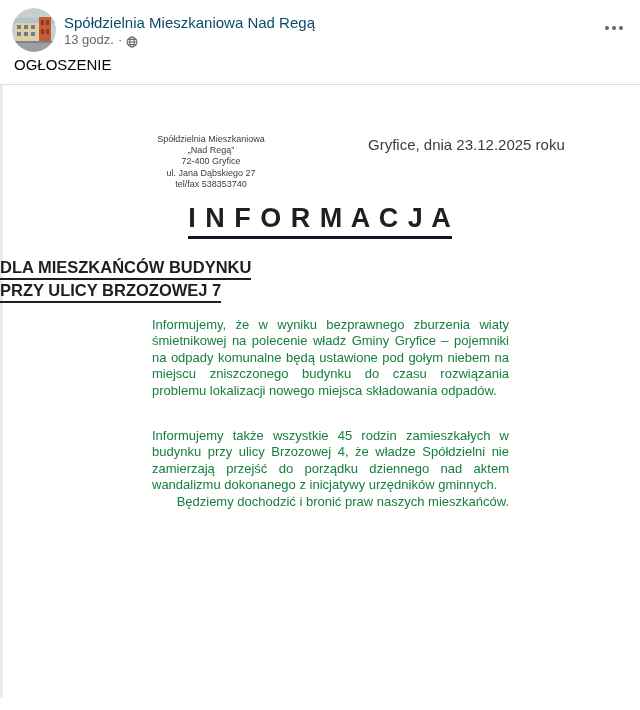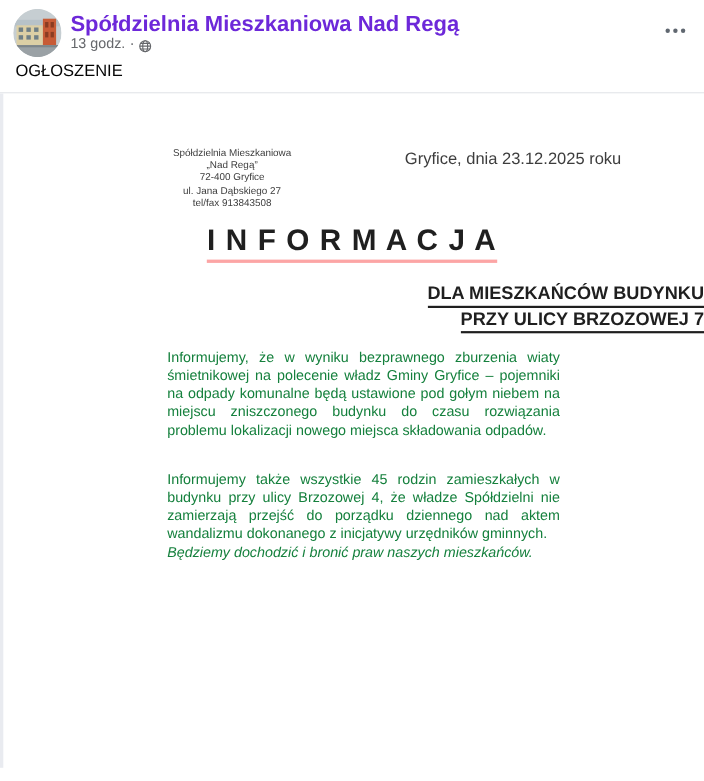--- a/index.html
+++ b/index.html
@@ -14,21 +14,21 @@
   
   .post-header{position:absolute;top:0;left:0;width:640px;height:56px;}
   .avatar{
     position:absolute;left:12px;top:8px;width:44px;height:44px;
     border-radius:50%;overflow:hidden;cursor:pointer;
     box-shadow:0 0 0 1px rgba(0,0,0,.06) inset;
   }
   .avatar svg{display:block;width:44px;height:44px;}
   .page-name{
     position:absolute;left:64px;top:13px;
-    font-size:20px;font-weight:700;color:#6d28d9;line-height:19px;
+    font-size:15px;font-weight:400;color:#0c4a6e;line-height:19px;
     cursor:pointer;white-space:nowrap;
   }
   .post-meta{
     position:absolute;left:64px;top:32px;
     font-size:13px;color:#65676b;line-height:16px;
     display:flex;align-items:flex-end;gap:4px;
   }
   .post-meta .globe{display:inline-block;width:12px;height:12px;margin-top:1px;}
   .more-btn{
     position:absolute;right:10px;top:14px;width:32px;height:28px;
@@ -57,36 +57,36 @@
     position:absolute;left:146px;top:49px;width:130px;
     text-align:center;font-size:9px;line-height:11.2px;color:#3d3d3d;
   }
   .doc-date{
     position:absolute;left:368px;top:51px;
     font-size:15px;color:#3d3d3d;white-space:nowrap;
   }
   .doc-title-wrap{position:absolute;left:0;top:118px;width:640px;text-align:center;}
   .doc-title{
     display:inline-block;font-size:27px;font-weight:700;color:#1f1f1f;
-    letter-spacing:1px;border-bottom:3px solid #fca5a5;padding-bottom:2px;
+    letter-spacing:1px;border-bottom:3px solid #0f172a;padding-bottom:2px;
     white-space:nowrap;
   }
-  .doc-subtitle-wrap{position:absolute;left:0;top:172px;width:640px;text-align:right;line-height:21px;}
+  .doc-subtitle-wrap{position:absolute;left:0;top:172px;width:640px;text-align:left;line-height:21px;}
   .doc-subtitle-wrap .sub{
     display:inline-block;font-size:16.5px;font-weight:700;color:#1f1f1f;
     border-bottom:2px solid #1f1f1f;padding-bottom:0px;white-space:nowrap;
   }
   .doc-body{
     position:absolute;left:152px;width:357px;
     font-size:13px;line-height:16.4px;color:#15803d;
     text-align:justify;
   }
   .para1{top:232px;}
   .para-block2{top:343px;}
-  .para-last{text-align:left;font-style:italic;}
+  .para-last{text-align:right;}
   .doc-signature{
     position:absolute;left:355px;top:509px;
     font-size:13.5px;font-weight:700;color:#1f1f1f;
     text-decoration:underline;text-underline-offset:3px;
     text-decoration-thickness:1.5px;white-space:nowrap;
   }
 </style>
 </head>
 <body>
 
@@ -145,21 +145,21 @@
 
 <div class="photo-area">
   <div class="left-strip"></div>
   <div class="doc">
 
     <div class="letterhead">
       <div>Spółdzielnia Mieszkaniowa</div>
       <div>„Nad Regą”</div>
       <div>72-400 Gryfice</div>
       <div>ul. Jana Dąbskiego 27</div>
-      <div>tel/fax 913843508</div>
+      <div>tel/fax 538353740</div>
     </div>
 
     <div class="doc-date">Gryfice, dnia 23.12.2025 roku</div>
 
     <div class="doc-title-wrap">
       <span class="doc-title">I N F O R M A C J A</span>
     </div>
 
     <div class="doc-subtitle-wrap">
       <span class="sub">DLA MIESZKAŃCÓW BUDYNKU</span><br>

